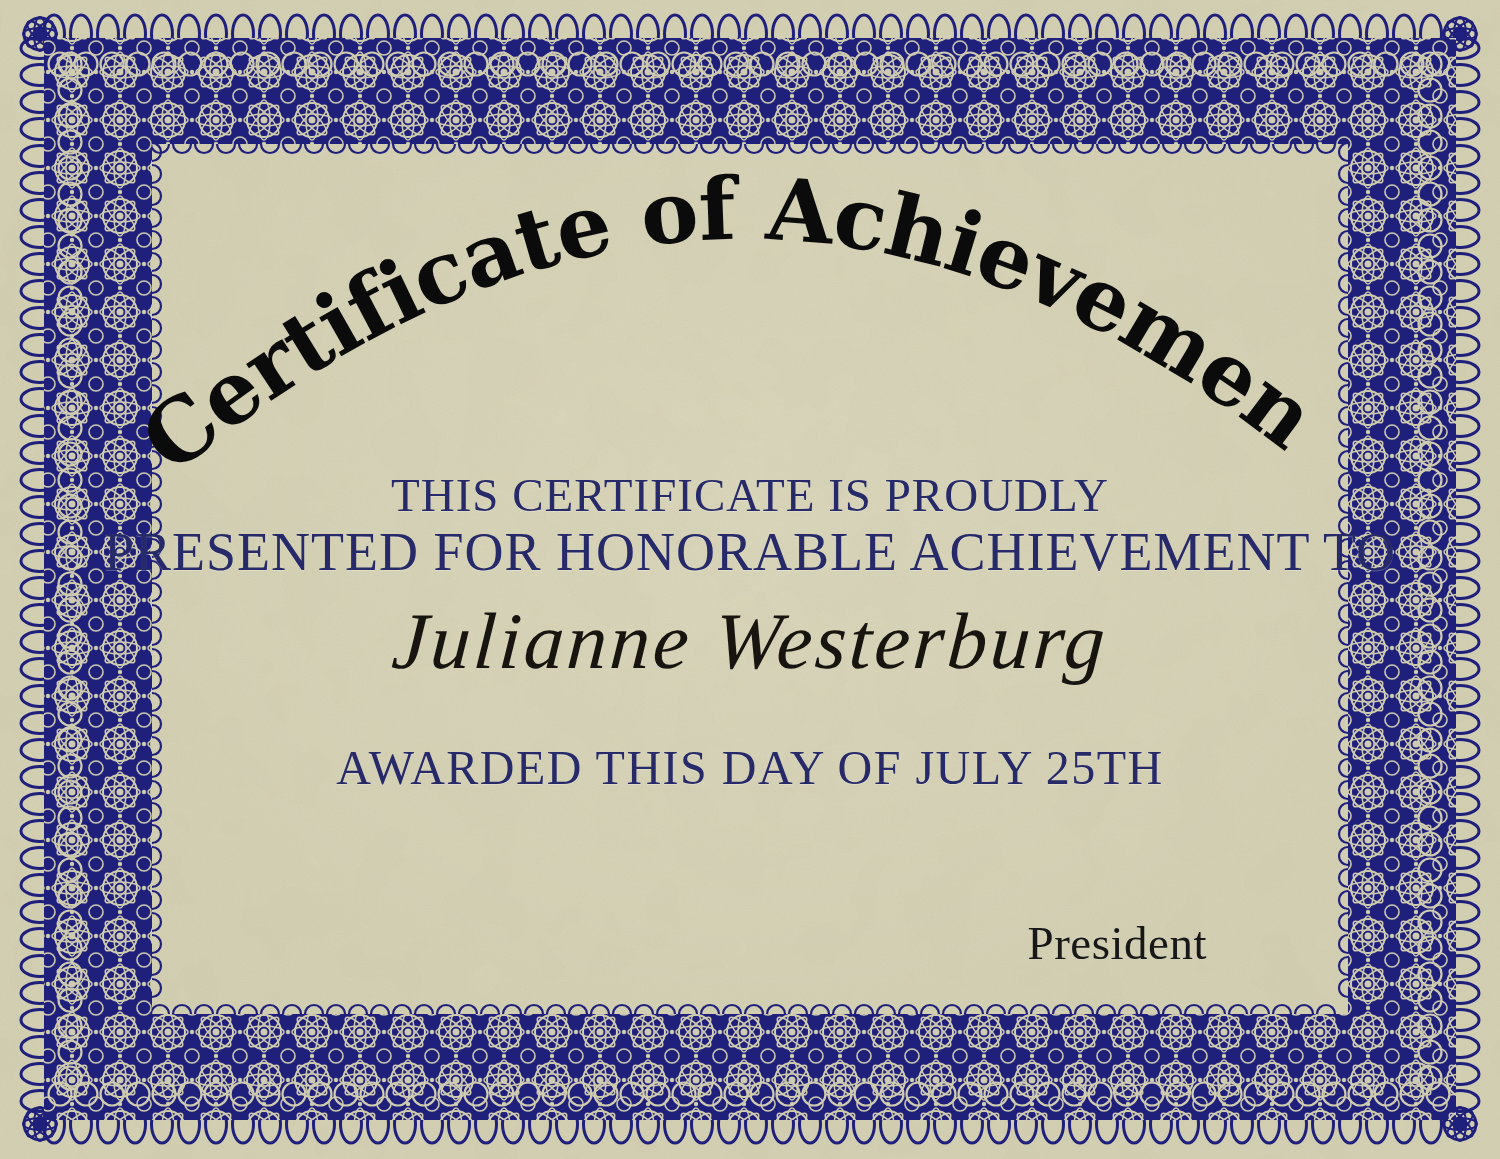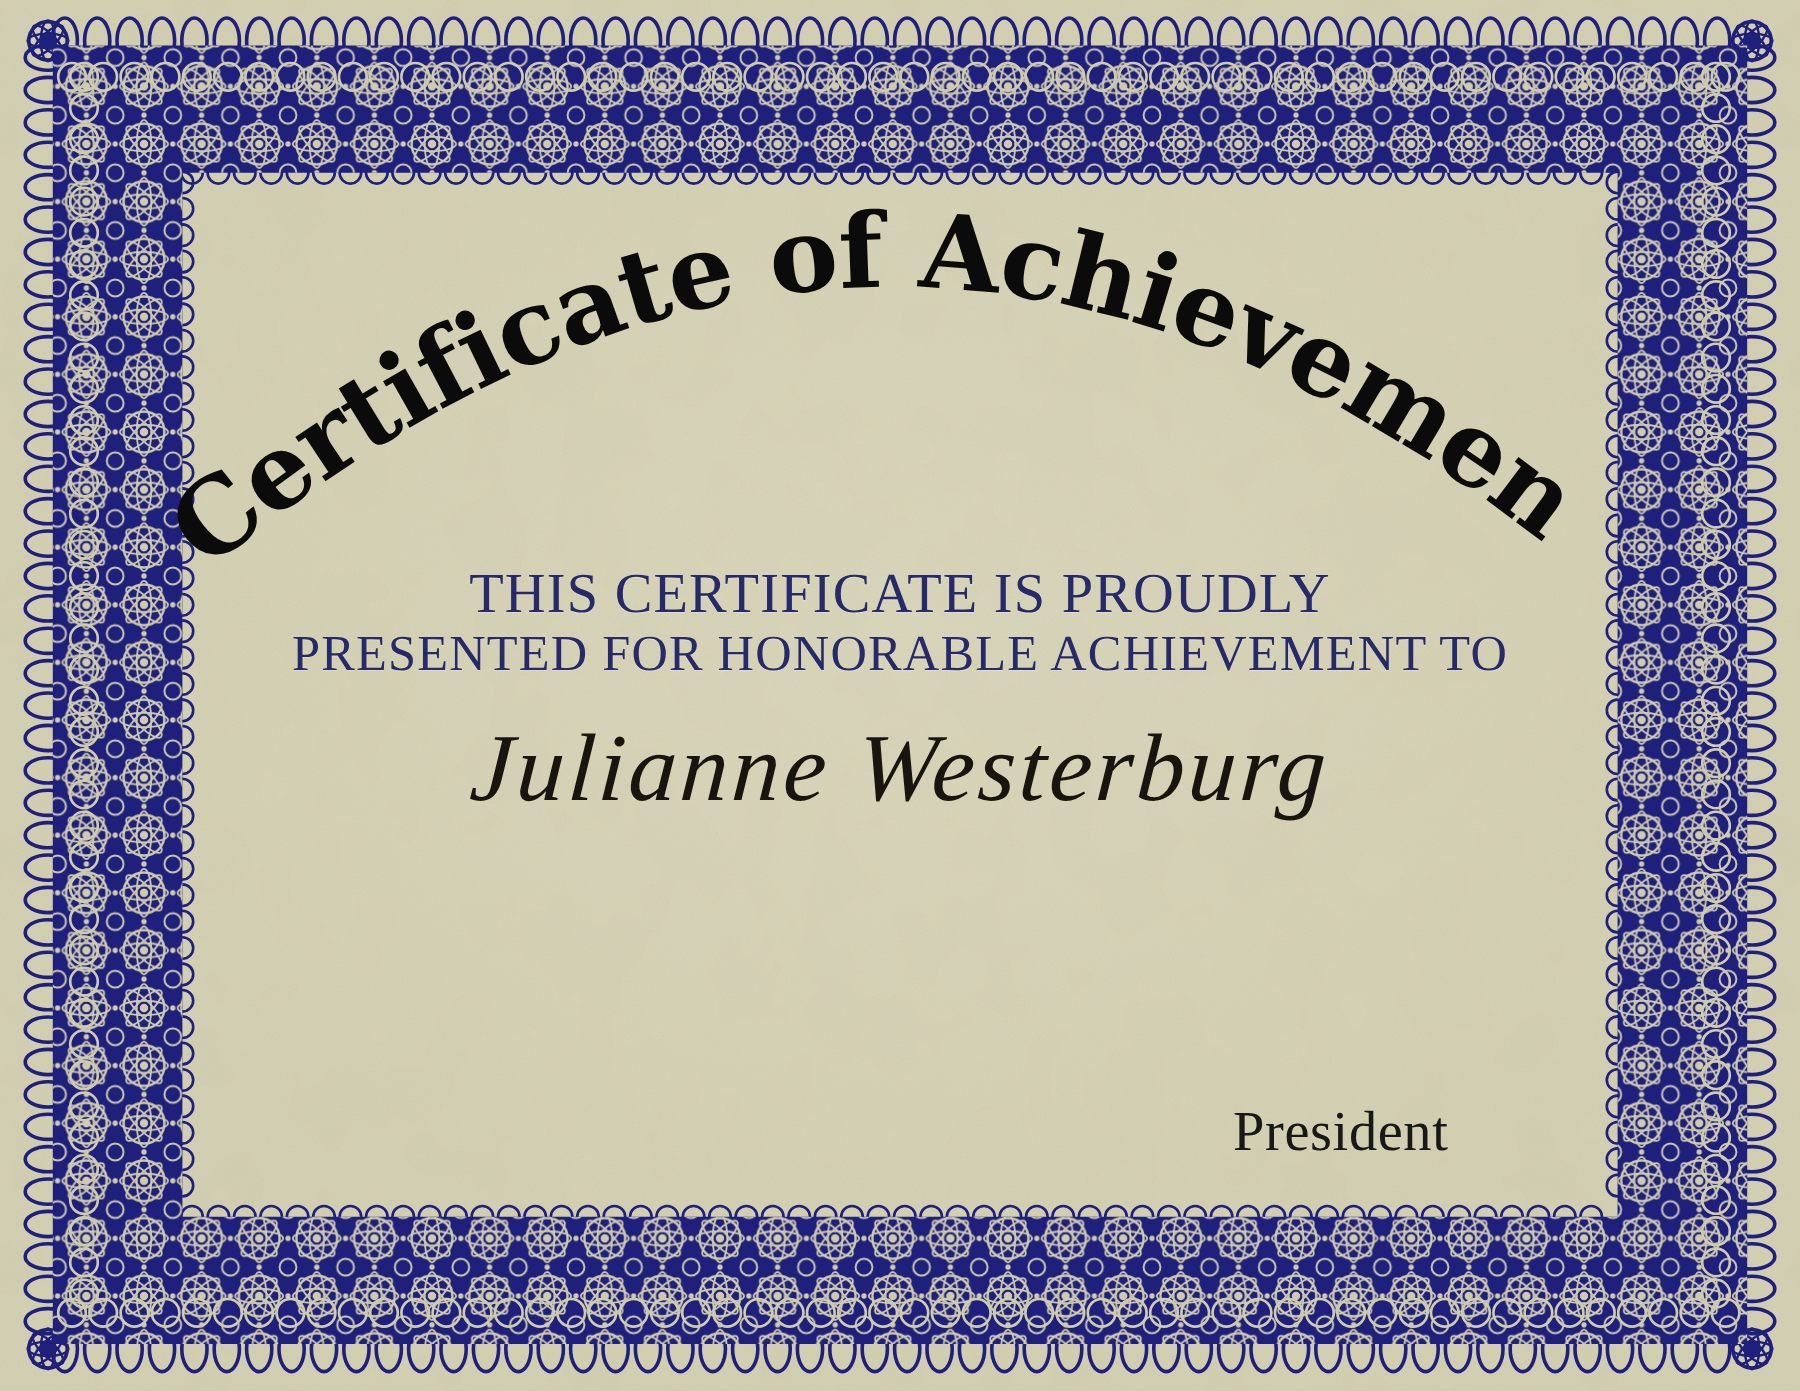--- a/index.html
+++ b/index.html
@@ -14,21 +14,21 @@
   .textlayer{position:absolute;left:0;top:0;width:1500px;height:903px;pointer-events:none;}
   .navyline{
     position:absolute;left:0;width:100%;
     text-align:center;
     color:#262a68;
     letter-spacing:1px;
     font-weight:400;
     text-shadow:0 1px 0 rgba(255,255,255,0.25);
   }
   #line1{top:468px;font-size:47px;}
-  #line2{top:521px;font-size:42px;}
+  #line2{top:521px;font-size:54px;}
   #awarded{top:740px;font-size:48px;letter-spacing:1.5px;}
   #recipient{
     position:absolute;left:0;top:596px;width:100%;
     text-align:center;
     font-style:italic;
     font-size:80px;
     color:#181410;
     letter-spacing:3px;
     transform:skewX(-4deg);
   }
@@ -677,17 +677,18 @@
 
     <text font-size="86" font-weight="bold" font-family="'DejaVu Serif', serif" fill="#0b0b0b" letter-spacing="-1">
       <textPath href="#archPath" startOffset="50%" text-anchor="middle">Certificate of Achievement</textPath>
     </text>
   </svg>
 
   <div class="textlayer">
     <div id="line1" class="navyline">THIS CERTIFICATE IS PROUDLY</div>
     <div id="line2" class="navyline">PRESENTED FOR HONORABLE ACHIEVEMENT TO</div>
     <div id="recipient">Julianne Westerburg</div>
+    <div id="awarded" class="navyline">AWARDED THIS DAY OF JULY 25TH</div>
     <div class="sigrow">
       <span>President</span>
     </div>
   </div>
 </div>
 
 </body></html>

